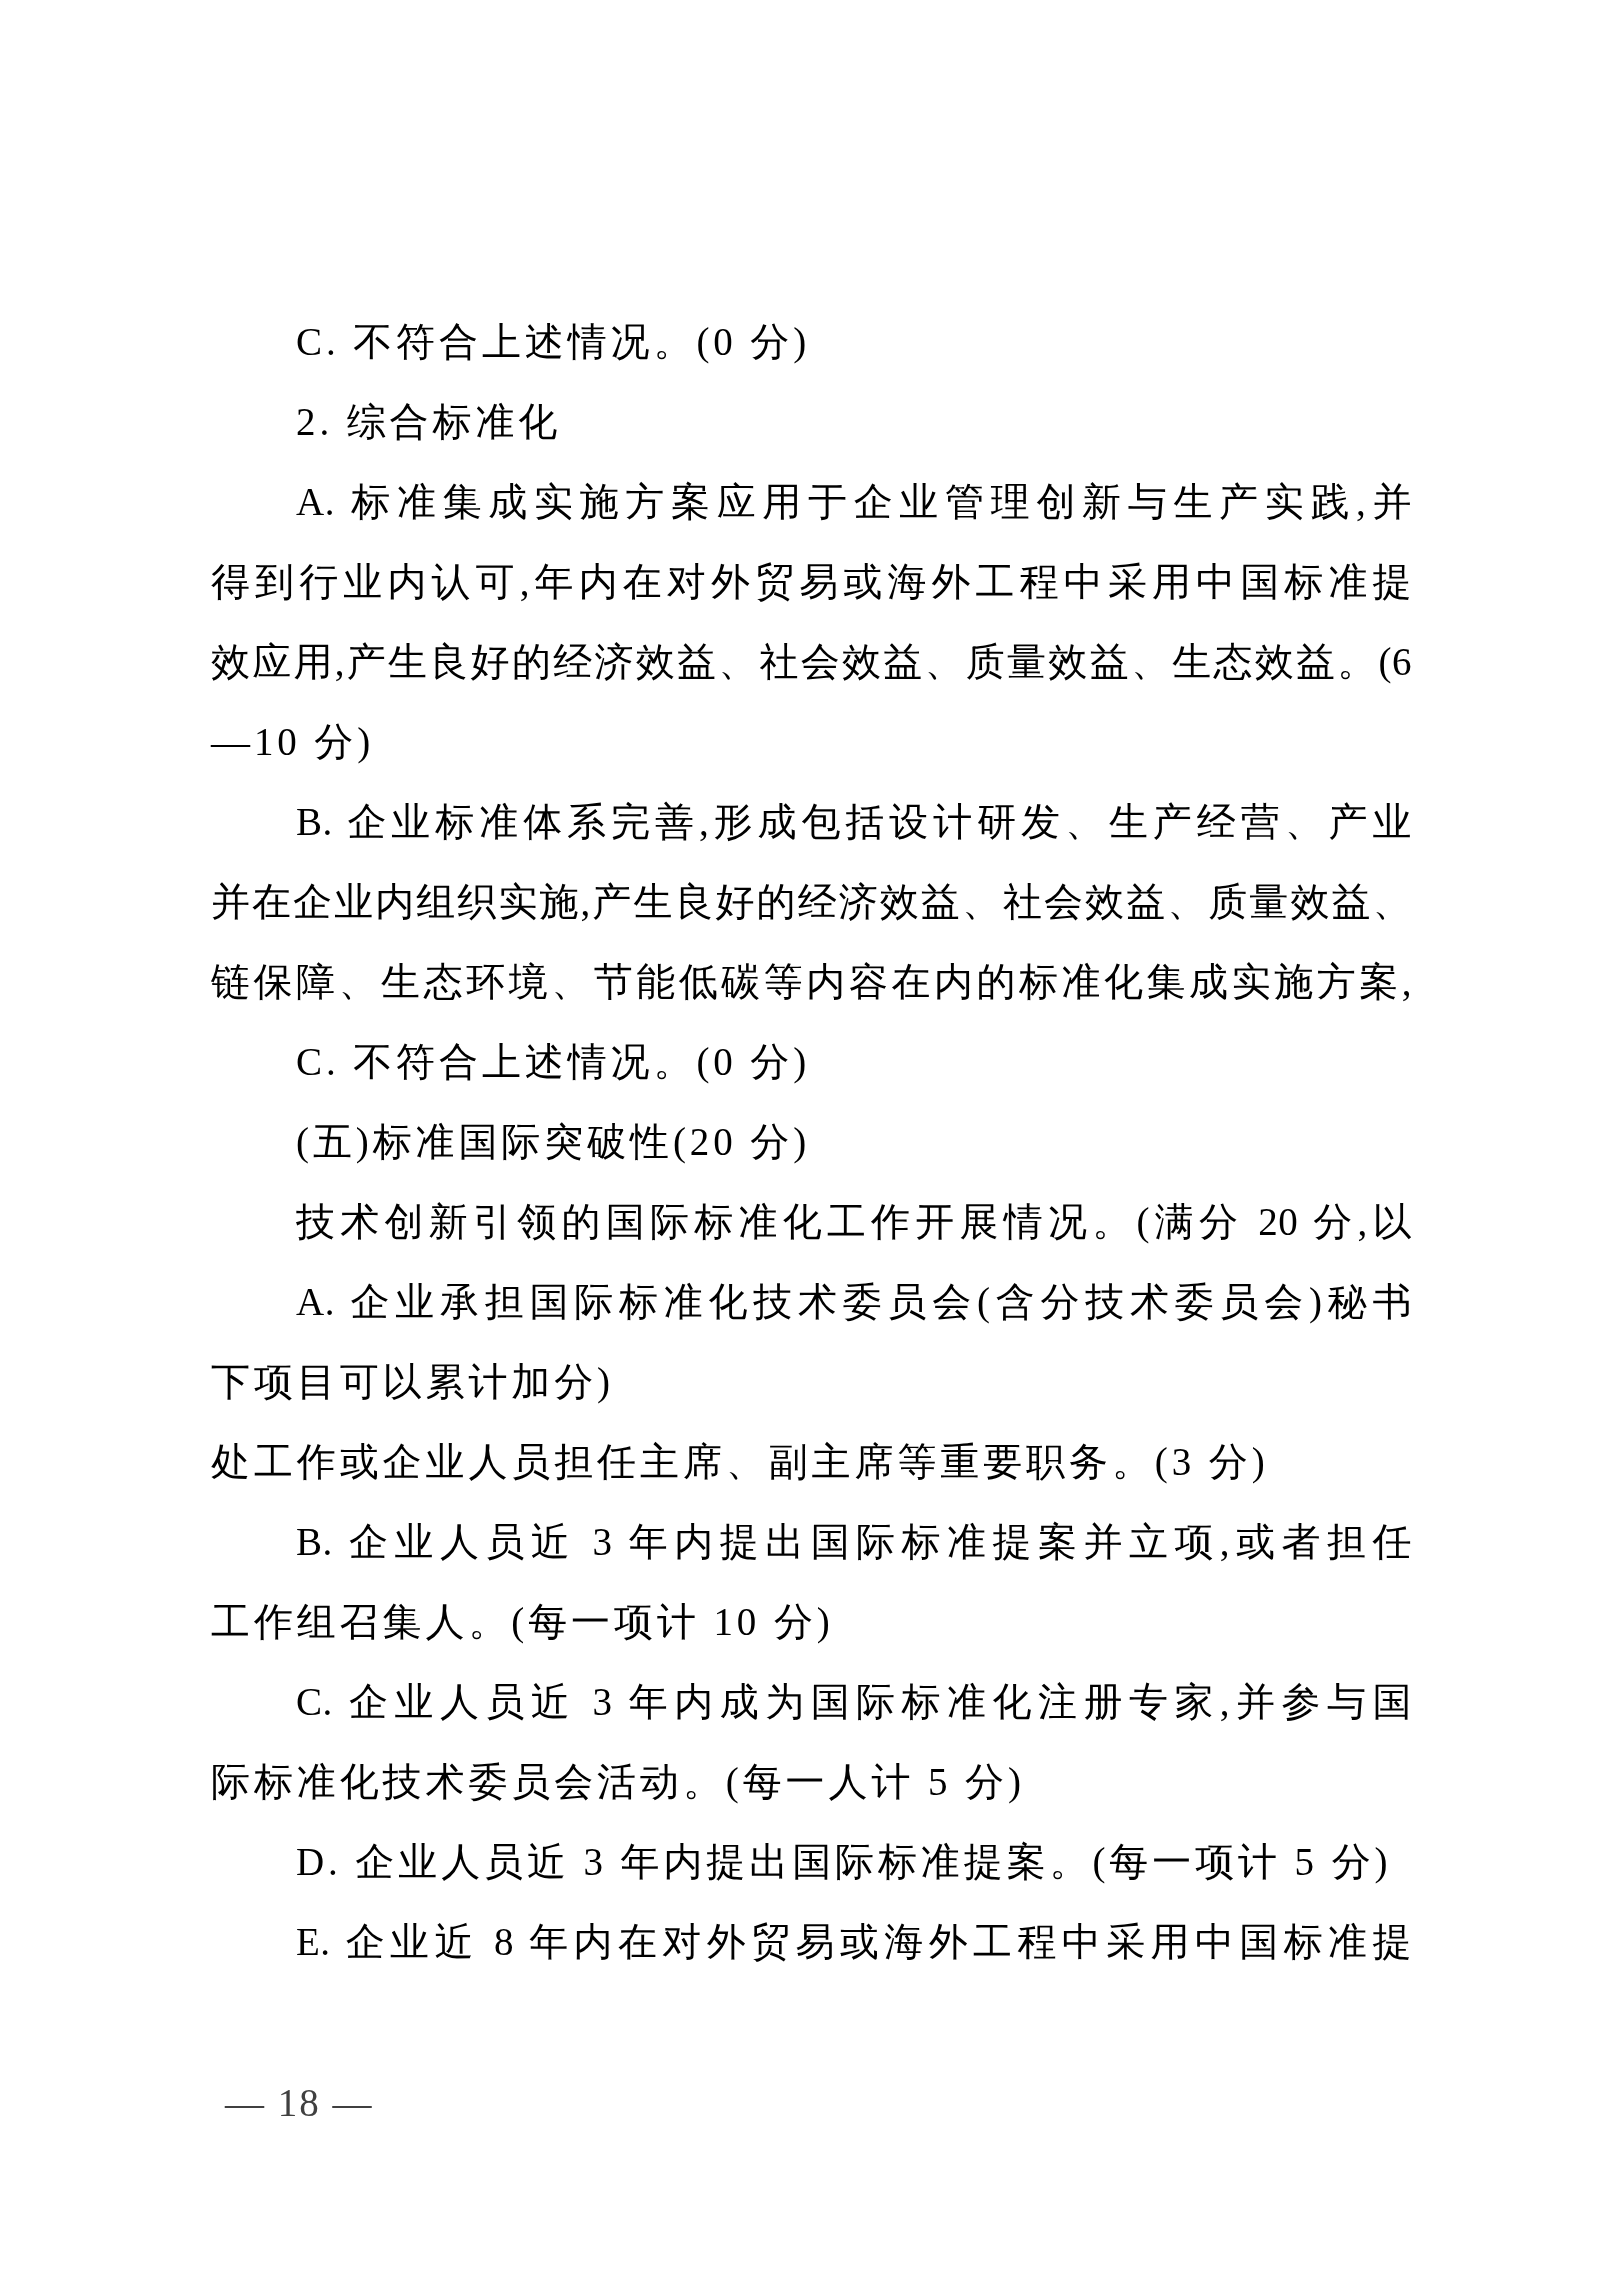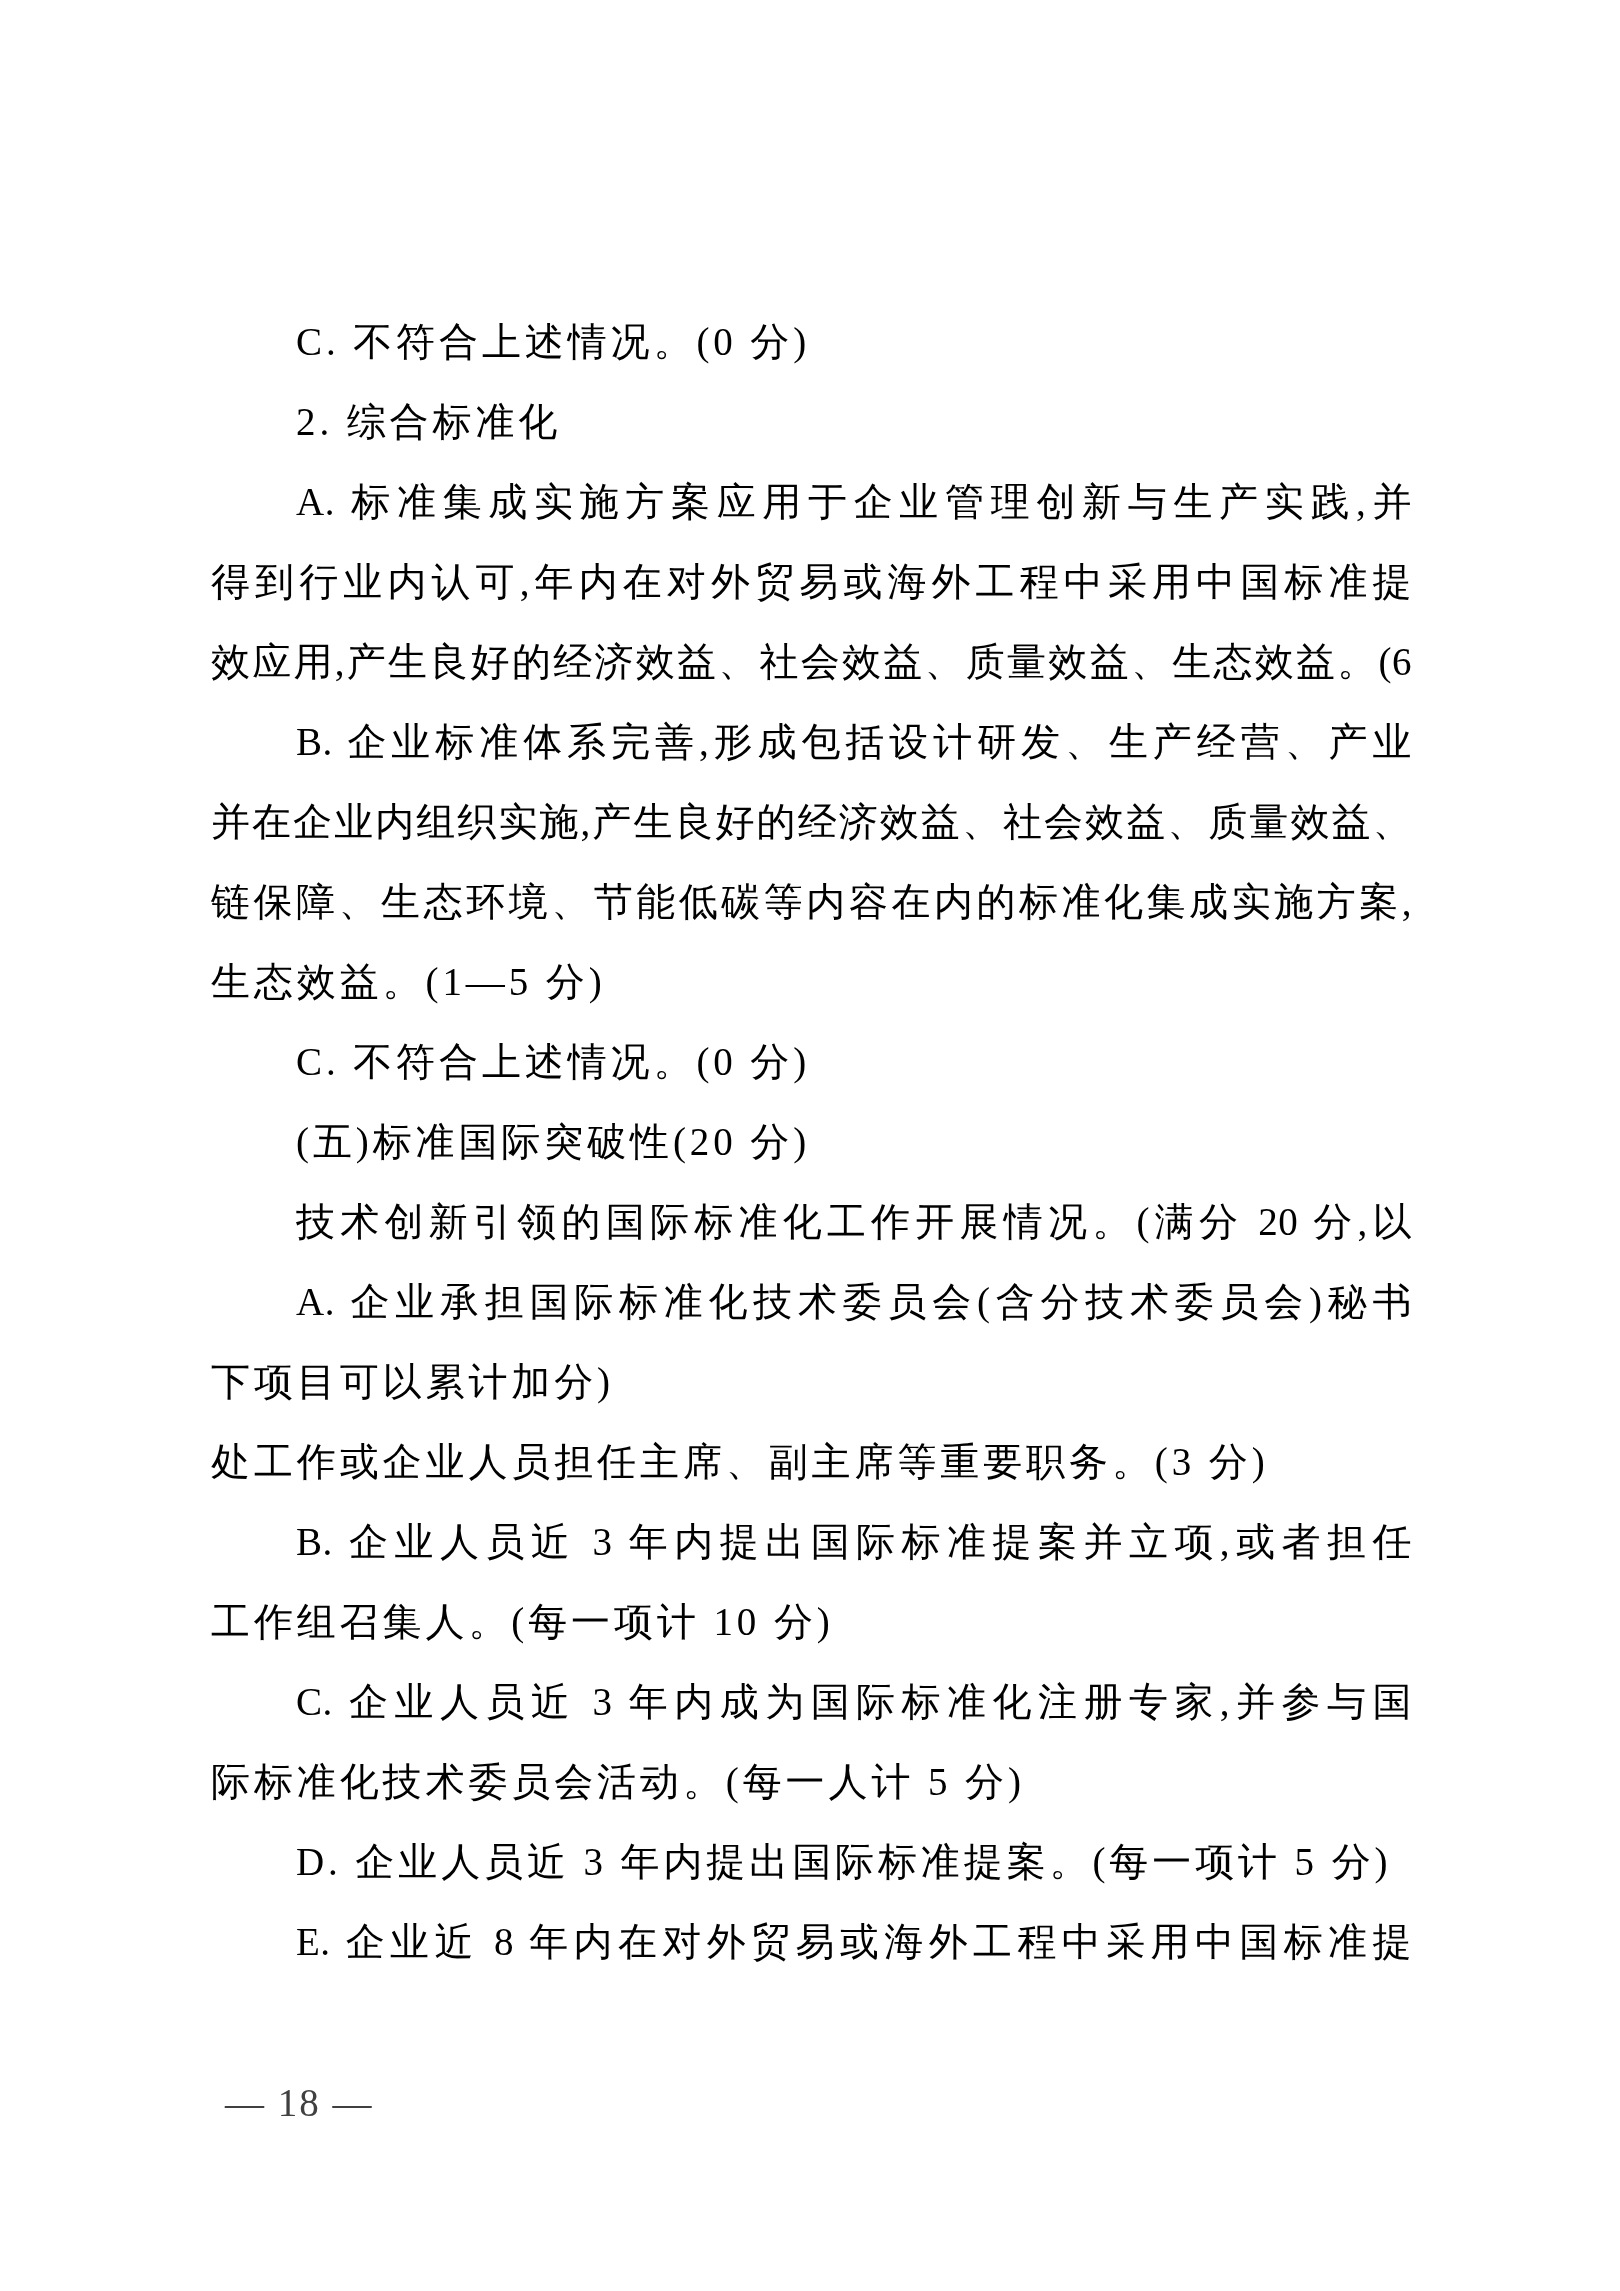--- a/index.html
+++ b/index.html
@@ -55,24 +55,24 @@
 </head>
 <body>
 
 <div class="page">
   <div class="doc">
     <div class="ln ind">C. 不符合上述情况。(0 分)</div>
     <div class="ln ind">2. 综合标准化</div>
     <div class="ln ind just">A. 标准集成实施方案应用于企业管理创新与生产实践,并</div>
     <div class="ln just">得到行业内认可,年内在对外贸易或海外工程中采用中国标准提</div>
     <div class="ln just">效应用,产生良好的经济效益、社会效益、质量效益、生态效益。(6</div>
+    <div class="ln">—10 分)</div>
     <div class="ln ind just">B. 企业标准体系完善,形成包括设计研发、生产经营、产业</div>
     <div class="ln just">并在企业内组织实施,产生良好的经济效益、社会效益、质量效益、</div>
     <div class="ln just">链保障、生态环境、节能低碳等内容在内的标准化集成实施方案,</div>
-    <div class="ln">生态效益。(1—5 分)</div>
     <div class="ln ind">C. 不符合上述情况。(0 分)</div>
     <div class="ln ind">(五)标准国际突破性(20 分)</div>
     <div class="ln ind just">技术创新引领的国际标准化工作开展情况。(满分 20 分,以</div>
     <div class="ln ind just">A. 企业承担国际标准化技术委员会(含分技术委员会)秘书</div>
     <div class="ln">下项目可以累计加分)</div>
     <div class="ln">处工作或企业人员担任主席、副主席等重要职务。(3 分)</div>
     <div class="ln ind just">B. 企业人员近 3 年内提出国际标准提案并立项,或者担任</div>
     <div class="ln">工作组召集人。(每一项计 10 分)</div>
     <div class="ln ind just">C. 企业人员近 3 年内成为国际标准化注册专家,并参与国</div>
     <div class="ln">际标准化技术委员会活动。(每一人计 5 分)</div>

